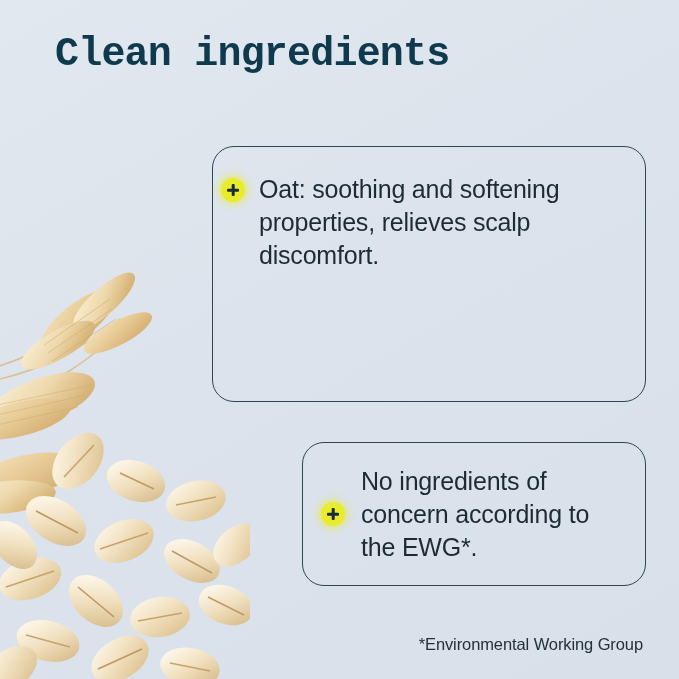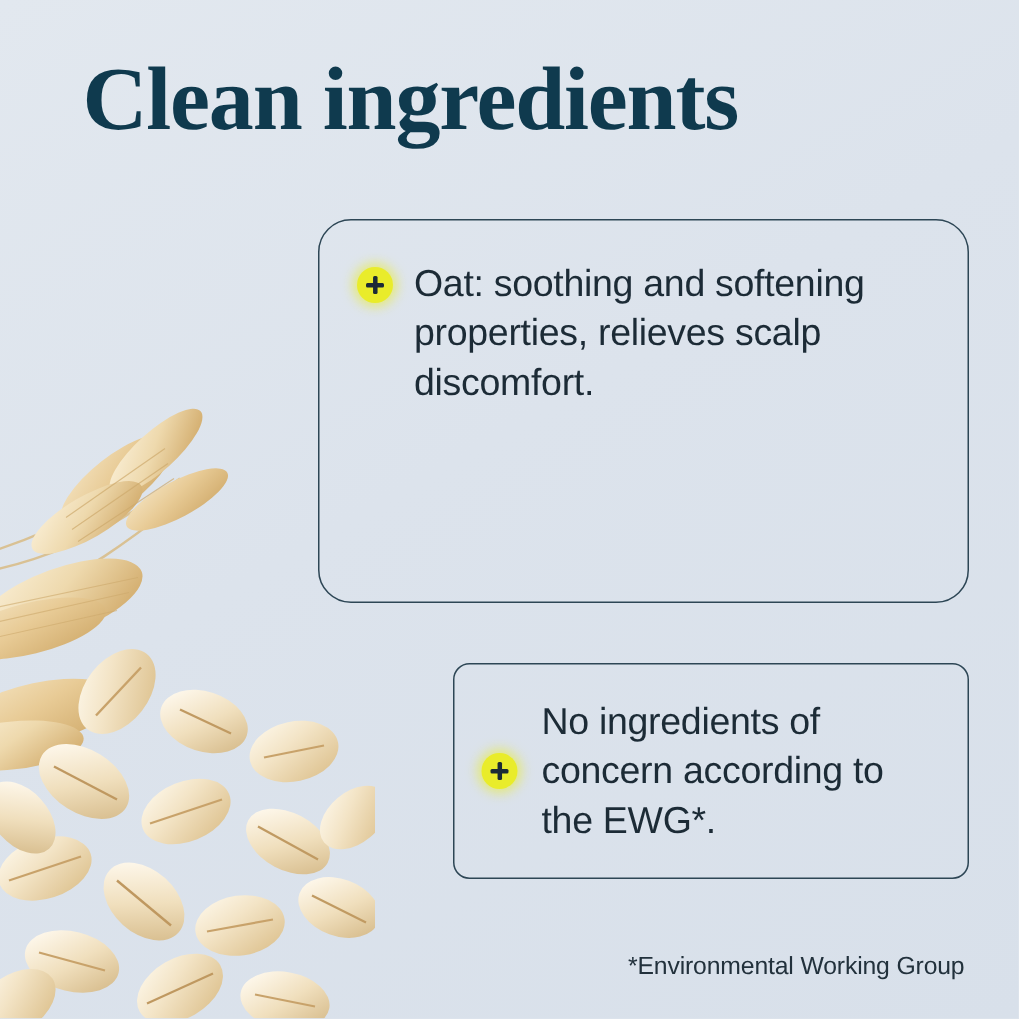--- a/index.html
+++ b/index.html
@@ -32,53 +32,52 @@
     pointer-events: none;
   }
   .oat-art svg { display: block; width: 100%; height: 100%; }
 
   
   .page-title {
     position: absolute;
     left: 55px;
     top: 33px;
     margin: 0;
-    font-size: 60px;
+    font-size: 40px;
     line-height: 1.12;
     font-weight: 700;
     letter-spacing: -0.8px;
     color: #0f3a4e;
-    font-family: Liberation Serif, serif;
+    font-family: Liberation Mono, monospace;
     text-align: center;
   }
 
   
   .card {
     position: absolute;
     box-sizing: border-box;
     border: 1.3px solid #2d4655;
     border-radius: 22px;
     background: transparent;
   }
   .card--primary {
     left: 212px;
     top: 146px;
     width: 434px;
     height: 256px;
-    padding: 26px 24px 20px 25px;
+    padding: 26px 24px 20px 8px;
   }
   .card--secondary {
     left: 302px;
     top: 442px;
     width: 344px;
     height: 144px;
     padding: 18px 22px 18px 18px;
     display: flex;
     align-items: center;
-    border-radius: 11px;
   }
 
   .bullet-list {
     list-style: none;
     margin: 0;
     padding: 0;
   }
   .bullet {
     display: flex;
     align-items: flex-start;

